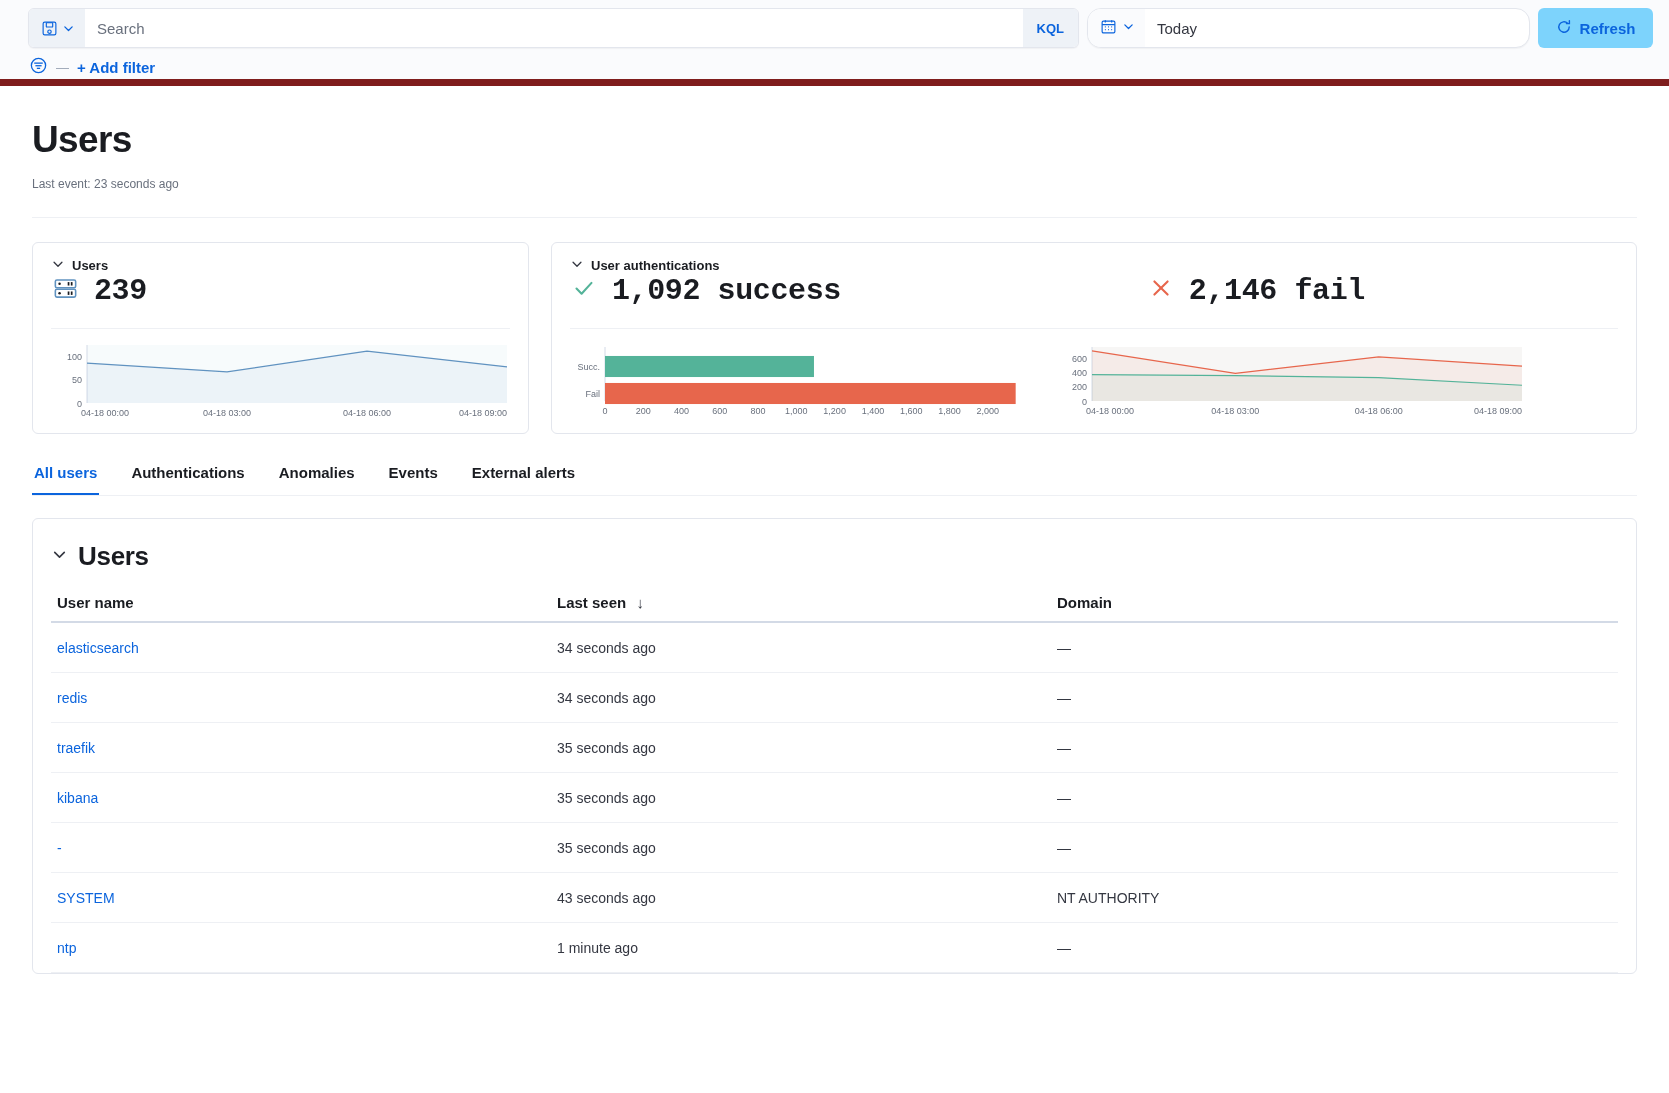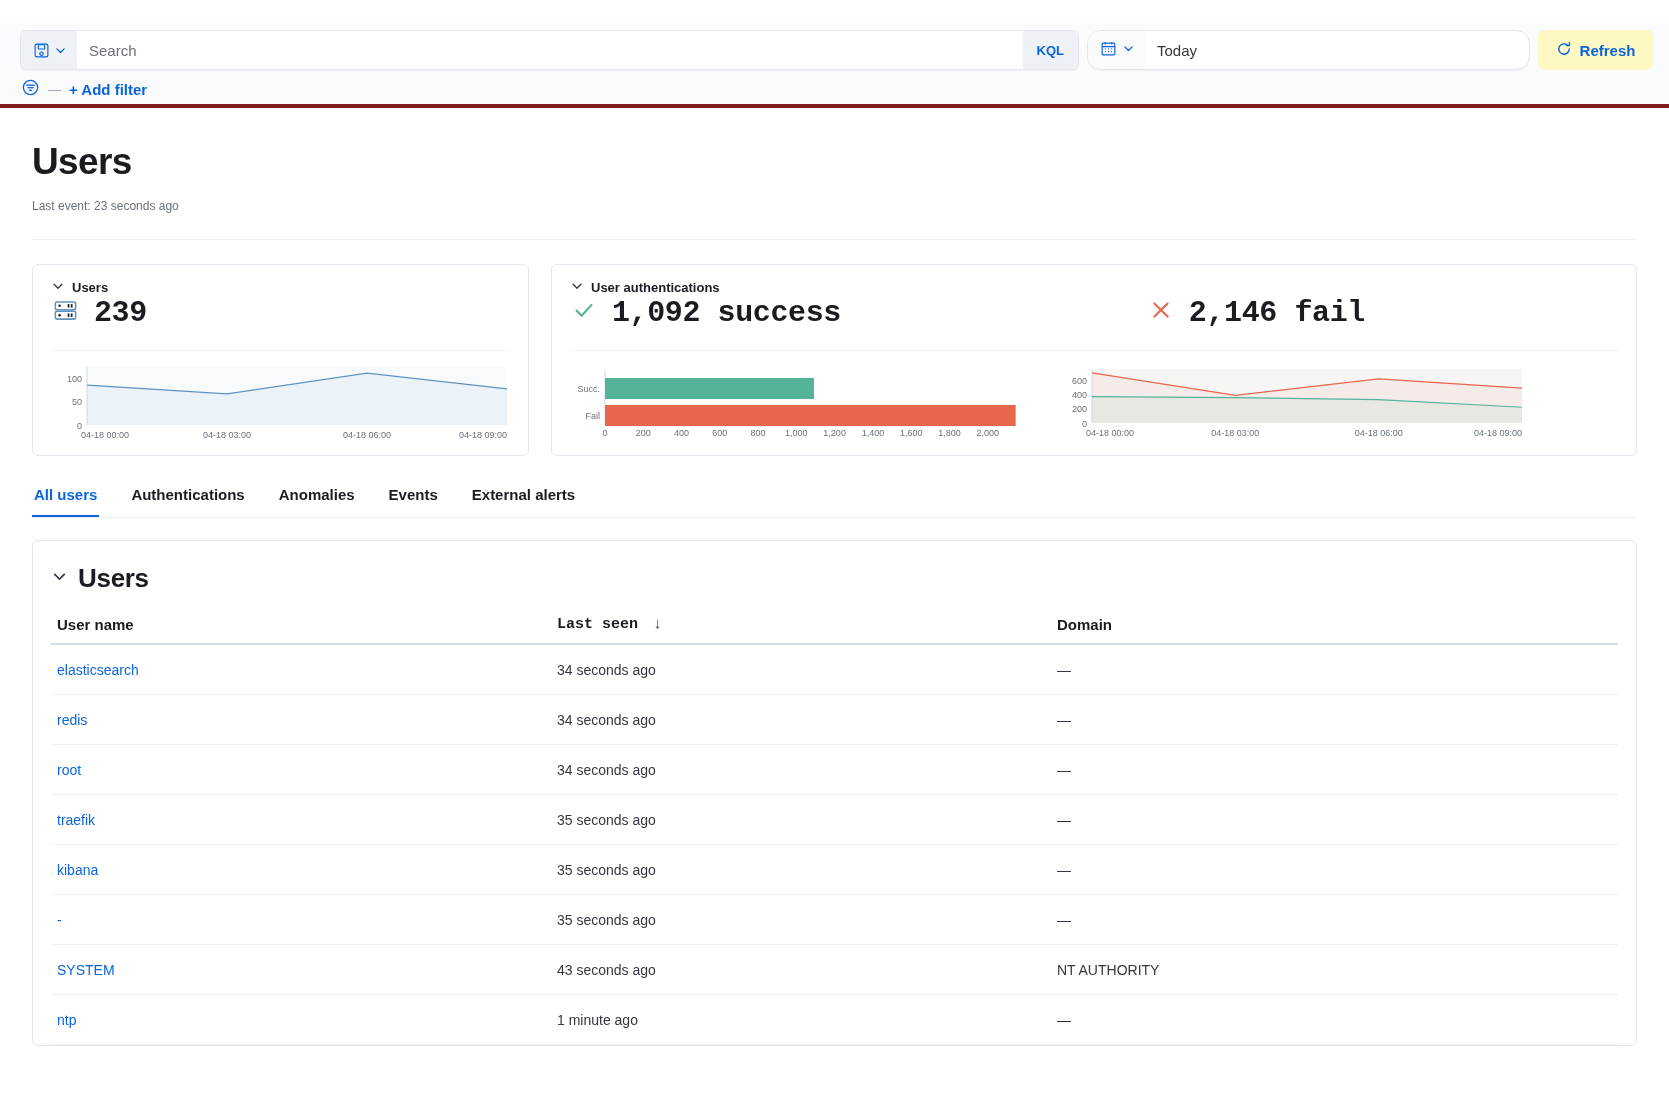--- a/index.html
+++ b/index.html
@@ -8,24 +8,23 @@
     width: 1669px; height: 1093px;
     background: #ffffff;
     font-family: "Liberation Sans", sans-serif;
     color: #343741;
     -webkit-font-smoothing: antialiased;
   }
 
   
   .querybar {
     background: #fafbfd;
-    border-bottom: 4px solid #7f1d1d;
-    padding: 8px 16px 0 20px;
+    border-bottom: 7px solid #7f1d1d;
+    padding: 8px 16px 0 28px;
     height: 86px;
-    margin-top: 22px;
   }
   .querybar-row {
     display: flex;
     align-items: stretch;
     gap: 8px;
     height: 40px;
   }
   .search-wrap {
     flex: 1 1 auto;
     display: flex;
@@ -87,21 +86,21 @@
     font-family: "Liberation Sans", sans-serif;
     padding: 0 12px;
     color: #343741;
     background: transparent;
     min-width: 0;
   }
   .refresh-btn {
     width: 115px;
     display: flex; align-items: center; justify-content: center;
     gap: 8px;
-    background: #fef9c3;
+    background: #7dd3fc;
     color: #0b64dd;
     border: none;
     border-radius: 6px;
     font-size: 15px;
     font-weight: 700;
     font-family: "Liberation Sans", sans-serif;
     cursor: pointer;
   }
   .filter-row {
     display: flex;
@@ -264,21 +263,21 @@
     border-bottom: 1px solid #eef0f4;
     color: #343741;
   }
   td.username a {
     color: #0b64dd;
     text-decoration: none;
     cursor: pointer;
   }
   td.dash { color: #98a2b3; }
   .col-user { width: 500px; }
-  .col-seen { width: 500px; font-family: Liberation Mono, monospace; }
+  .col-seen { width: 500px; }
 </style>
 </head>
 <body>
 
 <div class="querybar">
   <div class="querybar-row">
 
     <div class="search-wrap">
       <div class="saved-query-btn">
         <span>
@@ -514,25 +513,20 @@
             <td class="username"><a>elasticsearch</a></td>
             <td>34 seconds ago</td>
             <td class="dash">—</td>
           </tr>
           <tr>
             <td class="username"><a>redis</a></td>
             <td>34 seconds ago</td>
             <td class="dash">—</td>
           </tr>
           <tr>
-            <td class="username"><a>root</a></td>
-            <td>34 seconds ago</td>
-            <td class="dash">—</td>
-          </tr>
-          <tr>
             <td class="username"><a>traefik</a></td>
             <td>35 seconds ago</td>
             <td class="dash">—</td>
           </tr>
           <tr>
             <td class="username"><a>kibana</a></td>
             <td>35 seconds ago</td>
             <td class="dash">—</td>
           </tr>
           <tr>

